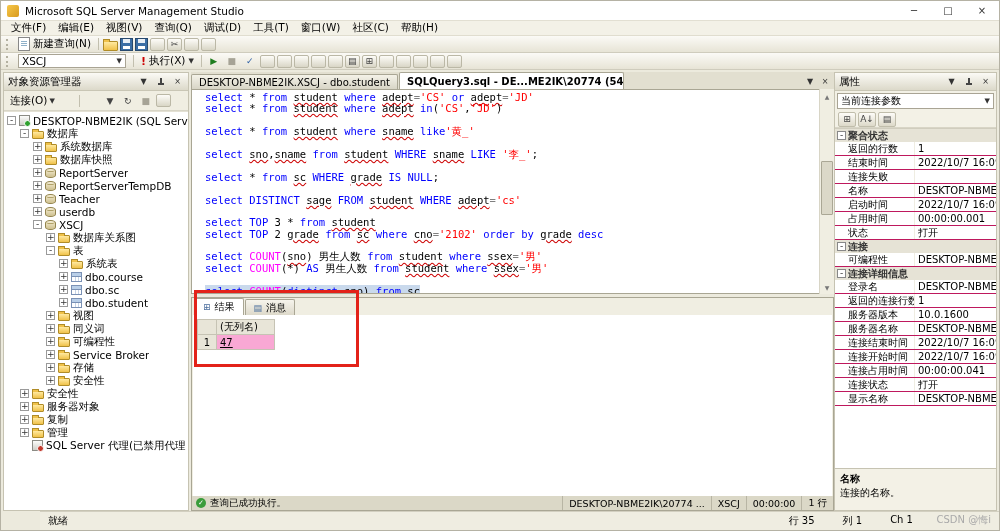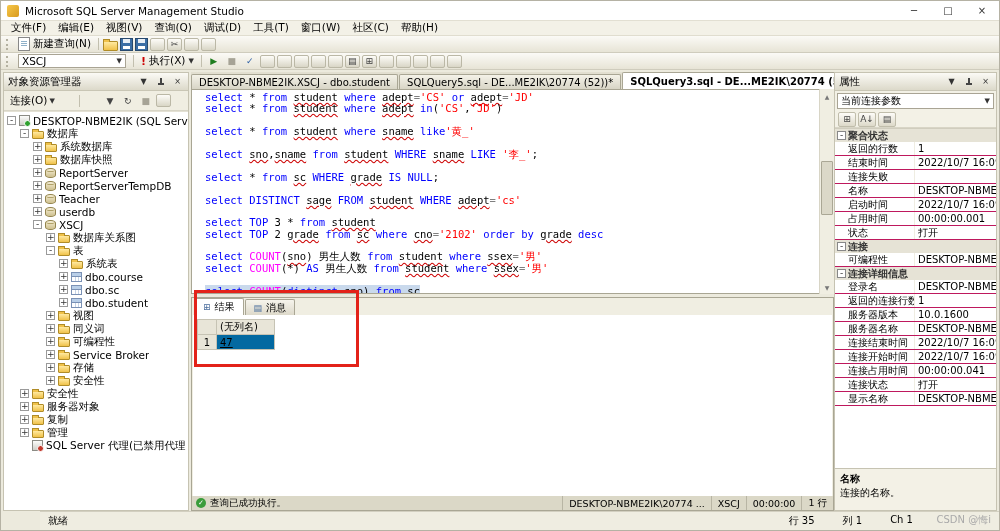--- a/index.html
+++ b/index.html
@@ -107,21 +107,21 @@
   .rt-ico{font-size:9px;color:#4a6d9c;}
   .res-body{position:absolute;top:17px;left:1px;right:1px;bottom:1px;background:#fff;}
   .rgrid{position:absolute;top:4px;left:4px;border-left:1px solid #c6c3b4;border-top:1px solid #c6c3b4;display:inline-block;}
   .grid-row{display:flex;}
   .gcell{border:1px solid #c6c3b4;border-left:none;border-top:none;font-size:10px;display:flex;align-items:center;
     padding:0 3px;height:15px;box-sizing:border-box;}
   .gcorner{width:19px;background:#e8e5d8;}
   .gcolhead{width:58px;background:#e8e5d8;}
   .rowhead{width:19px;background:#e8e5d8;justify-content:center;}
   .datacell{width:58px;background:#fff;}
-  .selcell{background:#0369a1;text-decoration:underline;}
+  .selcell{background:#f9a8d4;text-decoration:underline;}
   
   .qstatus{position:absolute;left:0;right:0;bottom:0;height:15px;background:#dbd8c7;border:1px solid #a9a694;border-top:none;
     display:flex;align-items:center;font-size:9.5px;padding-left:4px;box-sizing:border-box;}
   .q-ok{width:10px;height:10px;border-radius:50%;background:#3a9c3a;color:#fff;font-size:7px;display:flex;align-items:center;
     justify-content:center;margin-right:4px;flex:none;}
   .q-right{margin-left:auto;display:flex;height:100%;}
   .q-seg{display:flex;align-items:center;padding:0 6px;border-left:1px solid #b8b5a4;white-space:nowrap;}
   
   .props{right:2px;top:71px;width:163px;bottom:19px;left:auto;}
   .props-combo{margin:2px;height:16px;flex:none;background:#fff;border:1px solid #a9a494;display:flex;align-items:center;
@@ -379,21 +379,20 @@
           <span class="tico agent"></span>
           <span class="tlabel">SQL Server 代理(已禁用代理 XP)</span>
         </div>
       </div>
   </div>
 
   <div class="center">
     <div class="tabstrip">
       <span style="display:flex;align-items:flex-end;">
           <span class="tab">DESKTOP-NBME2IK.XSCJ - dbo.student</span>
-          <span class="tab">SQLQuery5.sql - DE...ME2IK\20774 (52))*</span>
           <span class="tab active">SQLQuery3.sql - DE...ME2IK\20774 (54))*</span>
         </span>
       <span class="strip-btns">
         <span class="strip-btn">▼</span>
         <span class="strip-btn">×</span>
       </span>
     </div>
 
     <div class="code">
       <div class="code-inner"><div class="line"><span class="line-in"><span class="tk-k">select</span><span class="tk-n"> * </span><span class="tk-k">from</span><span class="tk-n"> </span><span class="tk-u">student</span><span class="tk-n"> </span><span class="tk-k">where</span><span class="tk-n"> </span><span class="tk-u">adept</span><span class="tk-o">=</span><span class="tk-s">'CS'</span><span class="tk-n"> </span><span class="tk-k">or</span><span class="tk-n"> </span><span class="tk-u">adept</span><span class="tk-o">=</span><span class="tk-s">'JD'</span></span></div><div class="line"><span class="line-in"><span class="tk-k">select</span><span class="tk-n"> * </span><span class="tk-k">from</span><span class="tk-n"> </span><span class="tk-u">student</span><span class="tk-n"> </span><span class="tk-k">where</span><span class="tk-n"> </span><span class="tk-u">adept</span><span class="tk-n"> </span><span class="tk-k">in</span><span class="tk-n">(</span><span class="tk-s">'CS'</span><span class="tk-n">,</span><span class="tk-s">'JD'</span><span class="tk-n">)</span></span></div><div class="line"><span class="line-in">&nbsp;</span></div><div class="line"><span class="line-in"><span class="tk-k">select</span><span class="tk-n"> * </span><span class="tk-k">from</span><span class="tk-n"> </span><span class="tk-u">student</span><span class="tk-n"> </span><span class="tk-k">where</span><span class="tk-n"> </span><span class="tk-u">sname</span><span class="tk-n"> </span><span class="tk-k">like</span><span class="tk-s">'黄_'</span></span></div><div class="line"><span class="line-in">&nbsp;</span></div><div class="line"><span class="line-in"><span class="tk-k">select</span><span class="tk-n"> </span><span class="tk-u">sno</span><span class="tk-n">,</span><span class="tk-u">sname</span><span class="tk-n"> </span><span class="tk-k">from</span><span class="tk-n"> </span><span class="tk-u">student</span><span class="tk-n"> </span><span class="tk-k">WHERE</span><span class="tk-n"> </span><span class="tk-u">sname</span><span class="tk-n"> </span><span class="tk-k">LIKE</span><span class="tk-n"> </span><span class="tk-s">'李_'</span><span class="tk-n">;</span></span></div><div class="line"><span class="line-in">&nbsp;</span></div><div class="line"><span class="line-in"><span class="tk-k">select</span><span class="tk-n"> * </span><span class="tk-k">from</span><span class="tk-n"> </span><span class="tk-u">sc</span><span class="tk-n"> </span><span class="tk-k">WHERE</span><span class="tk-n"> </span><span class="tk-u">grade</span><span class="tk-n"> </span><span class="tk-k">IS</span><span class="tk-n"> </span><span class="tk-k">NULL</span><span class="tk-n">;</span></span></div><div class="line"><span class="line-in">&nbsp;</span></div><div class="line"><span class="line-in"><span class="tk-k">select</span><span class="tk-n"> </span><span class="tk-k">DISTINCT</span><span class="tk-n"> </span><span class="tk-u">sage</span><span class="tk-n"> </span><span class="tk-k">FROM</span><span class="tk-n"> </span><span class="tk-u">student</span><span class="tk-n"> </span><span class="tk-k">WHERE</span><span class="tk-n"> </span><span class="tk-u">adept</span><span class="tk-o">=</span><span class="tk-s">'cs'</span></span></div><div class="line"><span class="line-in">&nbsp;</span></div><div class="line"><span class="line-in"><span class="tk-k">select</span><span class="tk-n"> </span><span class="tk-k">TOP</span><span class="tk-n"> 3 * </span><span class="tk-k">from</span><span class="tk-n"> </span><span class="tk-u">student</span></span></div><div class="line"><span class="line-in"><span class="tk-k">select</span><span class="tk-n"> </span><span class="tk-k">TOP</span><span class="tk-n"> 2 </span><span class="tk-u">grade</span><span class="tk-n"> </span><span class="tk-k">from</span><span class="tk-n"> </span><span class="tk-u">sc</span><span class="tk-n"> </span><span class="tk-k">where</span><span class="tk-n"> </span><span class="tk-u">cno</span><span class="tk-o">=</span><span class="tk-s">'2102'</span><span class="tk-n"> </span><span class="tk-k">order</span><span class="tk-n"> </span><span class="tk-k">by</span><span class="tk-n"> </span><span class="tk-u">grade</span><span class="tk-n"> </span><span class="tk-k">desc</span></span></div><div class="line"><span class="line-in">&nbsp;</span></div><div class="line"><span class="line-in"><span class="tk-k">select</span><span class="tk-n"> </span><span class="tk-f">COUNT</span><span class="tk-n">(</span><span class="tk-u">sno</span><span class="tk-n">) 男生人数 </span><span class="tk-k">from</span><span class="tk-n"> </span><span class="tk-u">student</span><span class="tk-n"> </span><span class="tk-k">where</span><span class="tk-n"> </span><span class="tk-u">ssex</span><span class="tk-o">=</span><span class="tk-s">'男'</span></span></div><div class="line"><span class="line-in"><span class="tk-k">select</span><span class="tk-n"> </span><span class="tk-f">COUNT</span><span class="tk-n">(*) </span><span class="tk-k">AS</span><span class="tk-n"> 男生人数 </span><span class="tk-k">from</span><span class="tk-n"> </span><span class="tk-u">student</span><span class="tk-n"> </span><span class="tk-k">where</span><span class="tk-n"> </span><span class="tk-u">ssex</span><span class="tk-o">=</span><span class="tk-s">'男'</span></span></div><div class="line"><span class="line-in">&nbsp;</span></div><div class="line sel"><span class="line-in"><span class="tk-k">select</span><span class="tk-n"> </span><span class="tk-f">COUNT</span><span class="tk-n">(</span><span class="tk-k">distinct</span><span class="tk-n"> </span><span class="tk-u">sno</span><span class="tk-n">) </span><span class="tk-k">from</span><span class="tk-n"> </span><span class="tk-u">sc</span></span></div></div>

